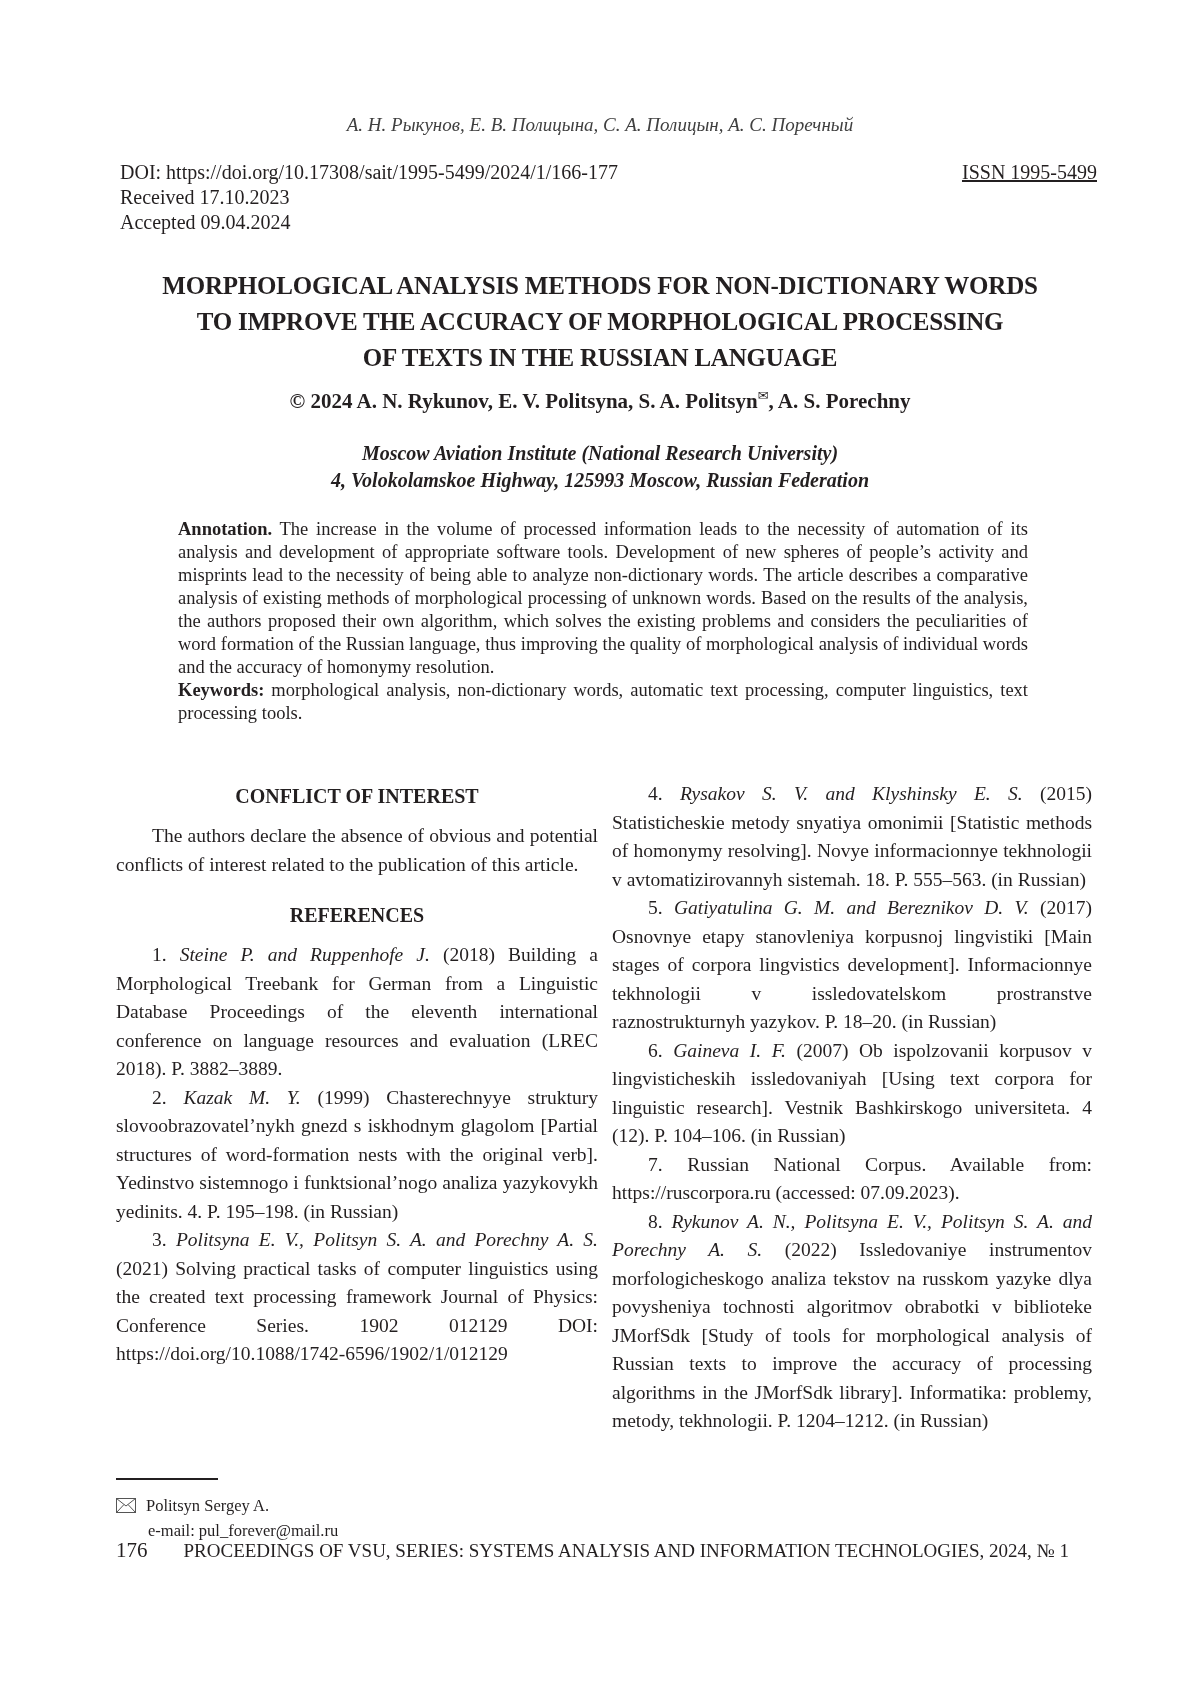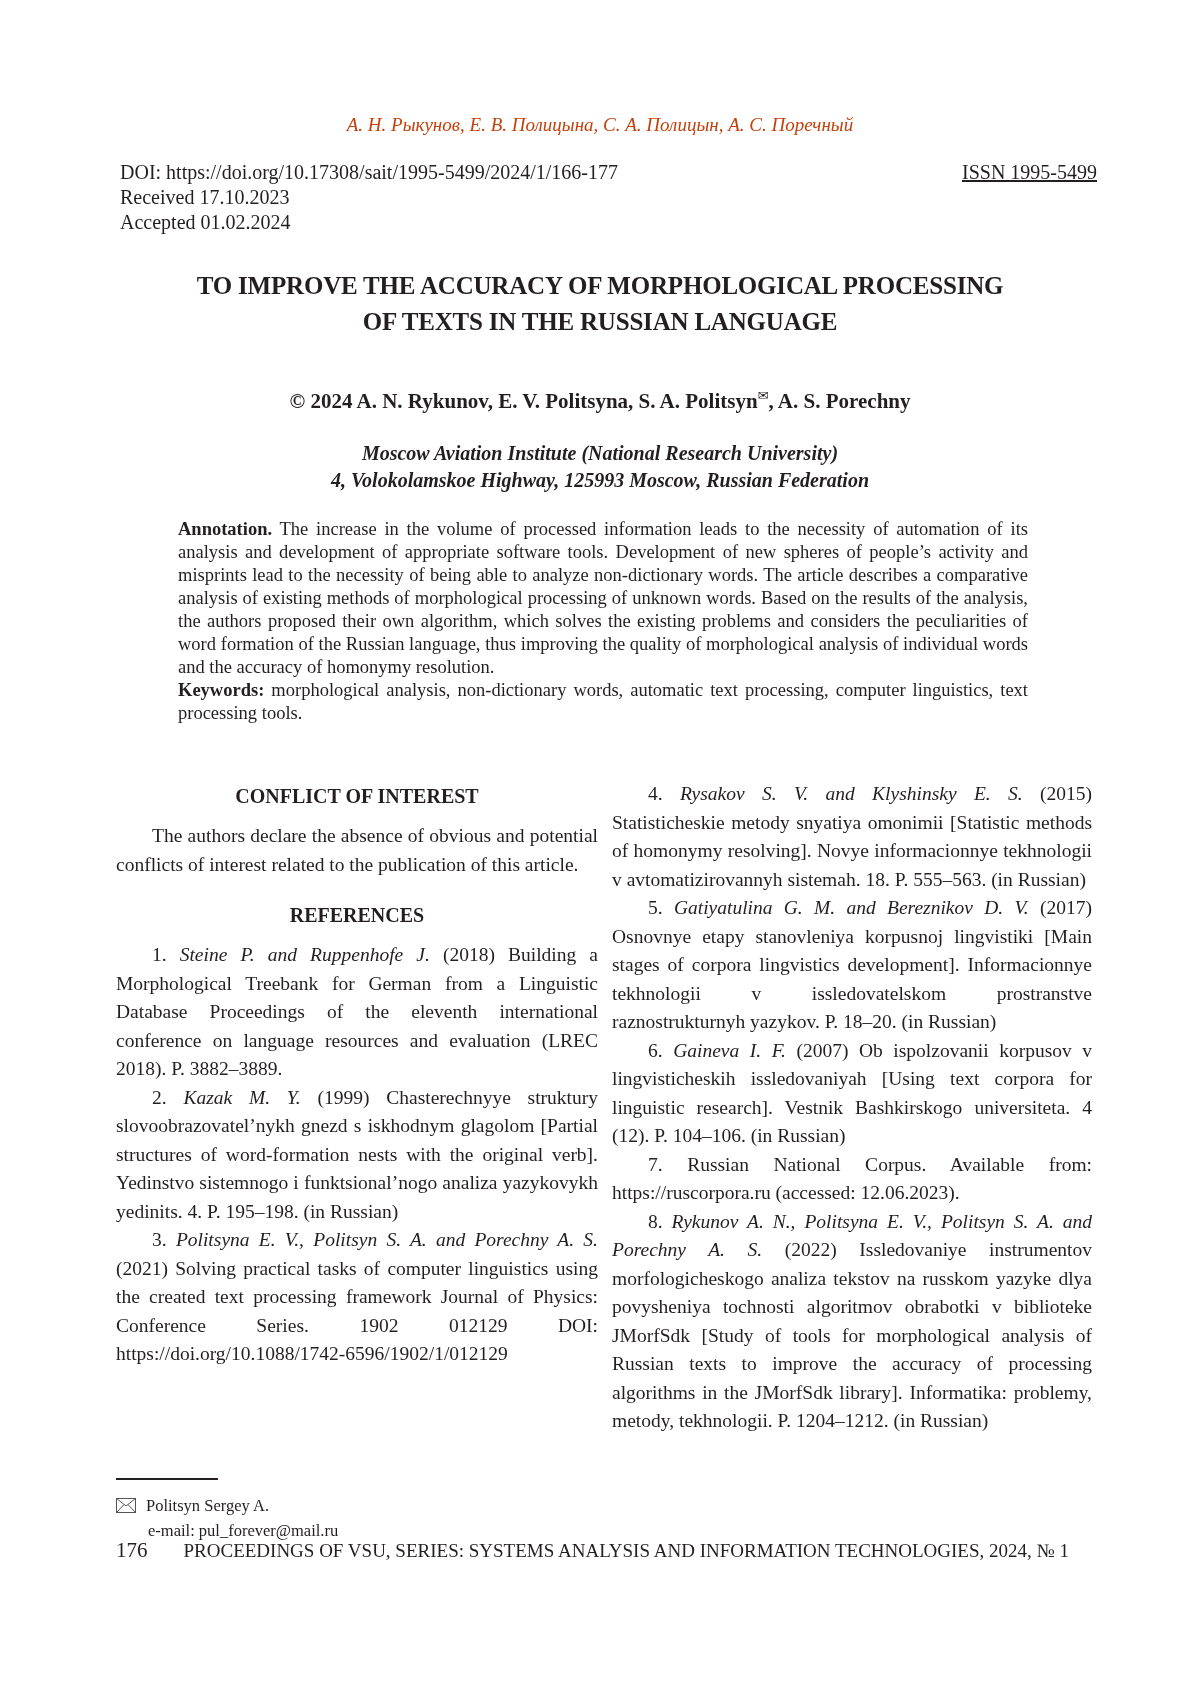--- a/index.html
+++ b/index.html
@@ -4,21 +4,21 @@
 <style>
   html, body { margin: 0; padding: 0; background: #ffffff; }
   body {
     width: 1200px; height: 1697px; position: relative; overflow: hidden;
     font-family: "Liberation Serif", "DejaVu Serif", serif; color: #231f20;
   }
   .page { position: absolute; left: 0; top: 0; width: 1200px; height: 1697px; }
 
   .running-head {
     position: absolute; top: 114px; left: 0; width: 1200px; text-align: center;
-    font-style: italic; font-size: 19px; color: #c2410c;
+    font-style: italic; font-size: 19px; color: #404040;
   }
   .meta { position: absolute; left: 120px; top: 160px; font-size: 20px; line-height: 25px; }
   .issn { position: absolute; right: 103px; top: 160px; font-size: 20px; line-height: 25px; text-decoration: underline; }
 
   .title {
     position: absolute; top: 268px; left: 100px; width: 1000px; text-align: center;
     font-weight: bold; font-size: 25px; line-height: 36px; letter-spacing: -0.2px;
   }
   .authors {
     position: absolute; top: 388px; left: 100px; width: 1000px; text-align: center;
@@ -62,25 +62,26 @@
 </head>
 <body>
 
 <div class="page">
 
   <div class="running-head">А. Н. Рыкунов, Е. В. Полицына, С. А. Полицын, А. С. Поречный</div>
 
   <div class="meta">
     <div>DOI: https://doi.org/10.17308/sait/1995-5499/2024/1/166-177</div>
     <div>Received 17.10.2023</div>
-    <div>Accepted 01.02.2024</div>
+    <div>Accepted 09.04.2024</div>
   </div>
   <div class="issn">ISSN 1995-5499</div>
 
   <div class="title">
+    <div>MORPHOLOGICAL ANALYSIS METHODS FOR NON-DICTIONARY WORDS</div>
     <div>TO IMPROVE THE ACCURACY OF MORPHOLOGICAL PROCESSING</div>
     <div>OF TEXTS IN THE RUSSIAN LANGUAGE</div>
   </div>
 
   <div class="authors">
     <span>© 2024 A. N. Rykunov, E. V. Politsyna, S. A. Politsyn</span><span class="mail-sup">✉</span><span>, A. S. Porechny</span>
   </div>
 
   <div class="affil">
     <div>Moscow Aviation Institute (National Research University)</div>
@@ -101,21 +102,21 @@
     <div class="gap"></div>
     <p><span>1. </span><i>Steine P. and Ruppenhofe J.</i><span> (2018) Building a Morphological Treebank for German from a Linguistic Database Proceedings of the eleventh international conference on language resources and evaluation (LREC 2018). P. 3882–3889.</span></p>
     <p><span>2. </span><i>Kazak M. Y.</i><span> (1999) Chasterechnyye struktury slovoobrazovatel’nykh gnezd s iskhodnym glagolom [Partial structures of word-formation nests with the original verb]. Yedinstvo sistemnogo i funktsional’nogo analiza yazykovykh yedinits. 4. P. 195–198. (in Russian)</span></p>
     <p><span>3. </span><i>Politsyna E. V., Politsyn S. A. and Porechny A. S.</i><span> (2021) Solving practical tasks of computer linguistics using the created text processing framework Journal of Physics: Conference Series. 1902 012129 DOI: https://doi.org/10.1088/1742-6596/1902/1/012129</span></p>
   </div>
 
   <div class="col right">
     <p><span>4. </span><i>Rysakov S. V. and Klyshinsky E. S.</i><span> (2015) Statisticheskie metody snyatiya omonimii [Statistic methods of homonymy resolving]. Novye informacionnye tekhnologii v avtomatizirovannyh sistemah. 18. P. 555–563. (in Russian)</span></p>
     <p><span>5. </span><i>Gatiyatulina G. M. and Bereznikov D. V.</i><span> (2017) Osnovnye etapy stanovleniya korpusnoj lingvistiki [Main stages of corpora lingvistics development]. Informacionnye tekhnologii v issledovatelskom prostranstve raznostrukturnyh yazykov. P. 18–20. (in Russian)</span></p>
     <p><span>6. </span><i>Gaineva I. F.</i><span> (2007) Ob ispolzovanii korpusov v lingvisticheskih issledovaniyah [Using text corpora for linguistic research]. Vestnik Bashkirskogo universiteta. 4 (12). P. 104–106. (in Russian)</span></p>
-    <p><span>7. </span><i></i><span>Russian National Corpus. Available from: https://ruscorpora.ru (accessed: 12.06.2023).</span></p>
+    <p><span>7. </span><i></i><span>Russian National Corpus. Available from: https://ruscorpora.ru (accessed: 07.09.2023).</span></p>
     <p><span>8. </span><i>Rykunov A. N., Politsyna E. V., Politsyn S. A. and Porechny A. S.</i><span> (2022) Issledovaniye instrumentov morfologicheskogo analiza tekstov na russkom yazyke dlya povysheniya tochnosti algoritmov obrabotki v biblioteke JMorfSdk [Study of tools for morphological analysis of Russian texts to improve the accuracy of processing algorithms in the JMorfSdk library]. Informatika: problemy, metody, tekhnologii. P. 1204–1212. (in Russian)</span></p>
   </div>
 
   <div class="footnote-rule"></div>
   <div class="footnote">
     <div>
       <span class="envelope">
         <svg width="20" height="15" viewBox="0 0 20 15">
             <rect x="0.5" y="0.5" width="19" height="14" fill="none" stroke="#555" stroke-width="1"></rect>
             <polyline points="0.5,0.5 10,8 19.5,0.5" fill="none" stroke="#555" stroke-width="1"></polyline>

